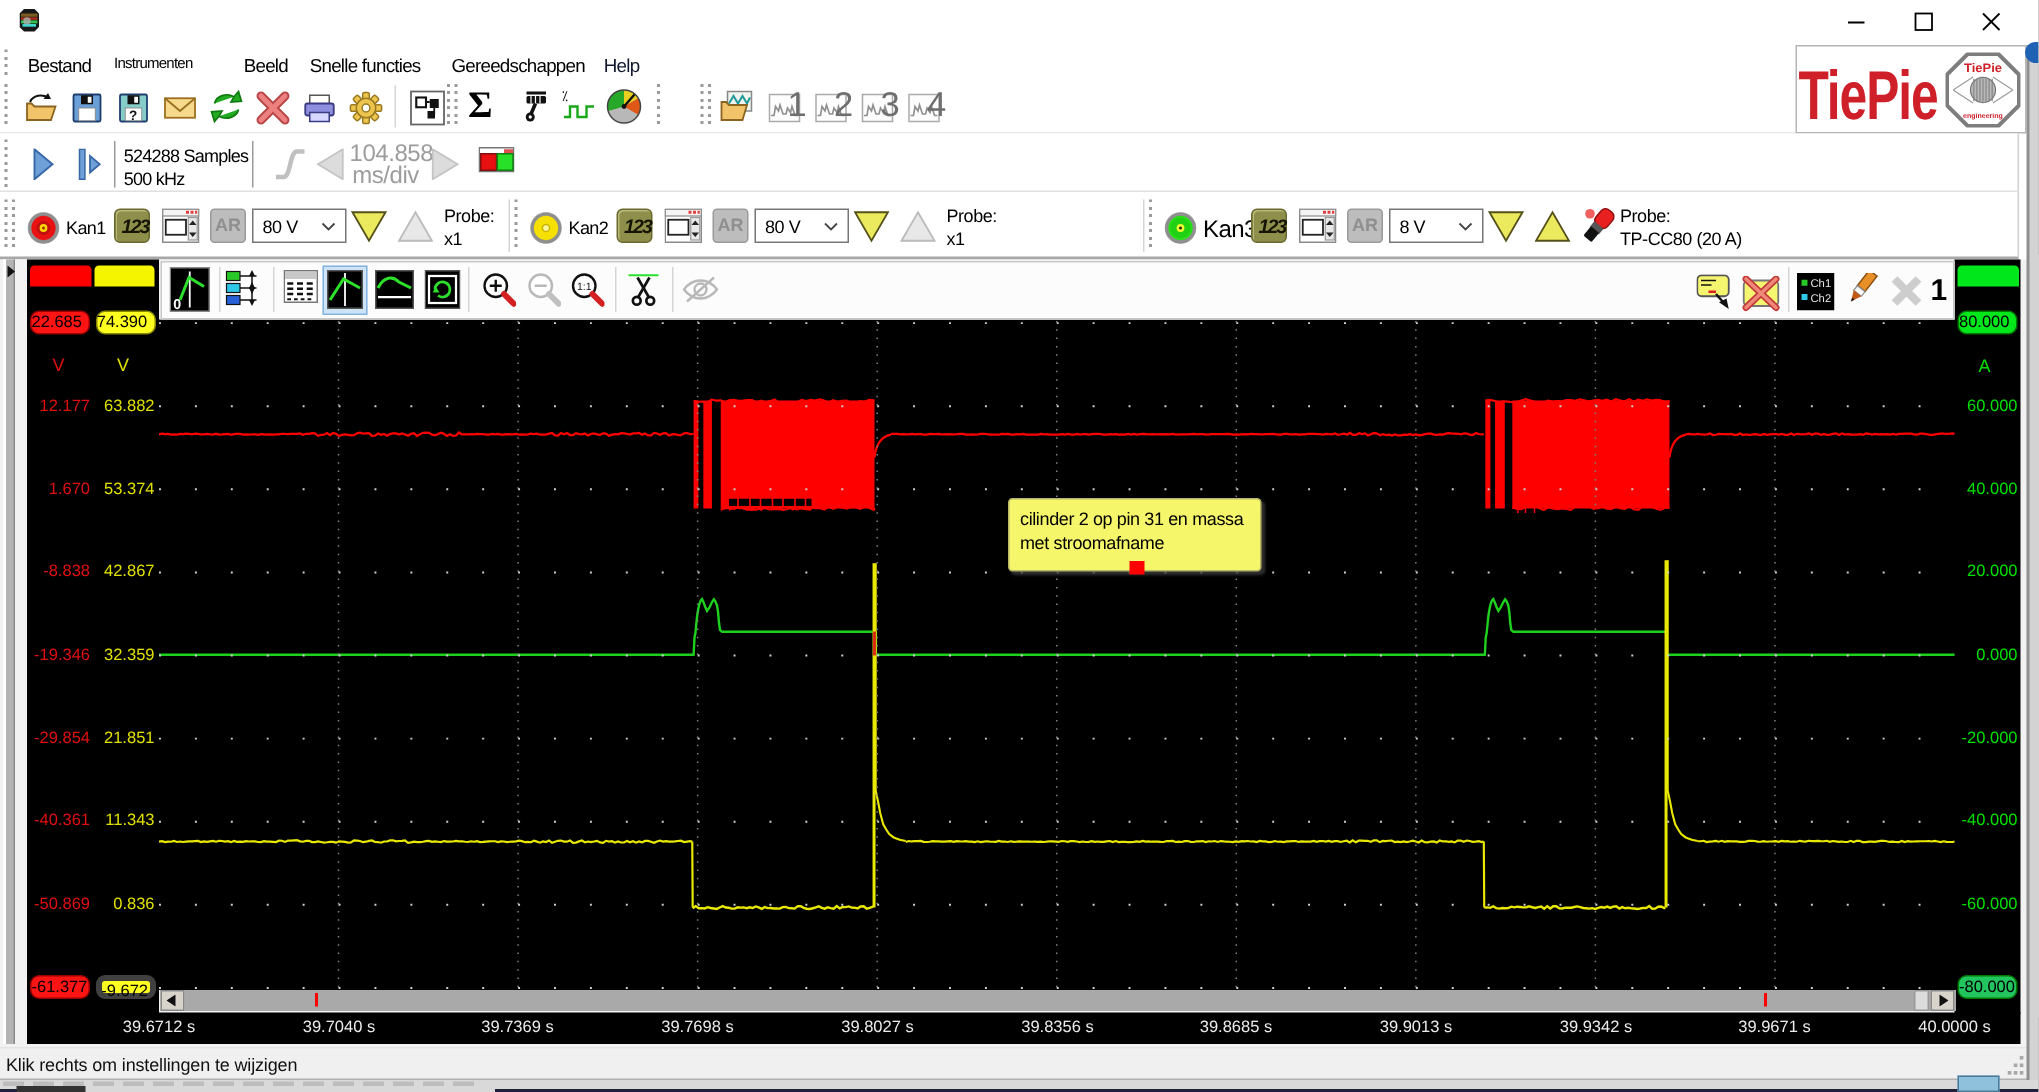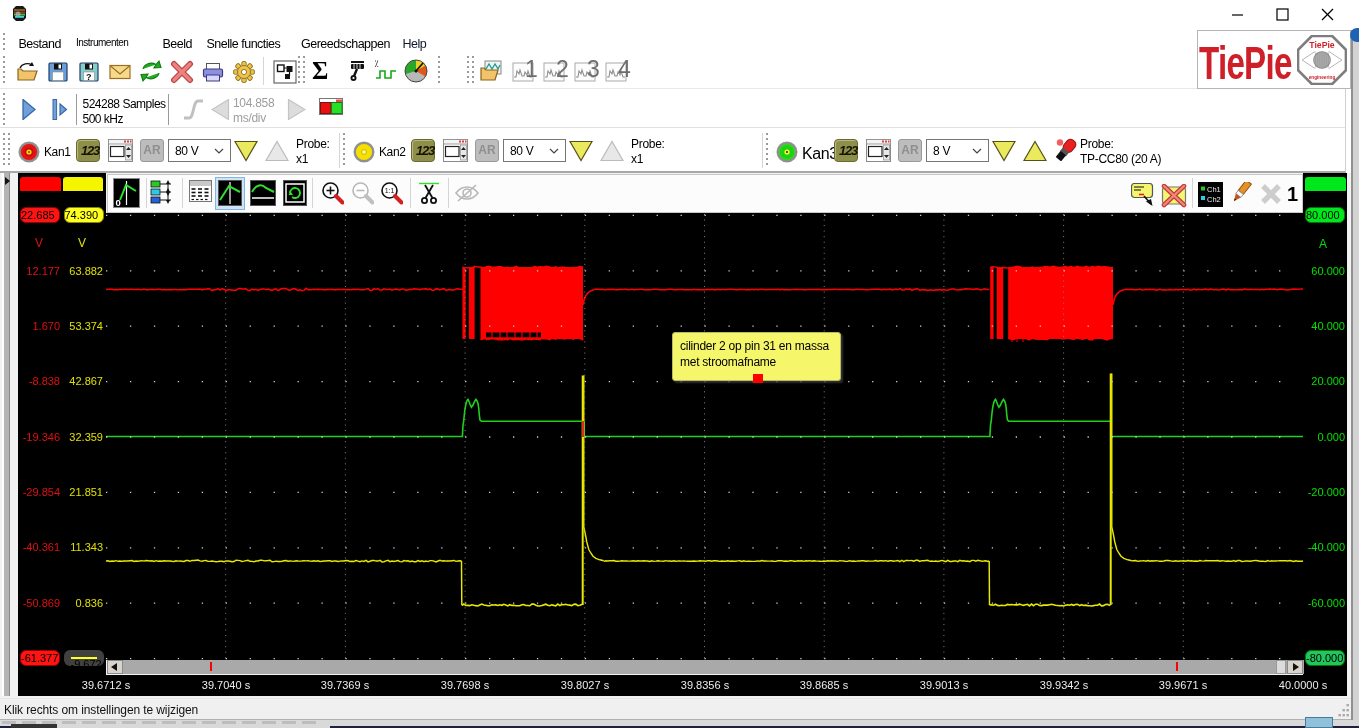--- a/index.html
+++ b/index.html
@@ -177,21 +177,21 @@
     </svg>
     <div class="a" style="left:76px;top:94px;width:1px;height:31px;background:#9a9a9a"></div>
     <div class="a" style="left:82.5px;top:97px;font-size:12px;letter-spacing:-0.5px;color:#000;line-height:14.5px">524288 Samples<br>500 kHz</div>
     <div class="a" style="left:168px;top:94px;width:1px;height:31px;background:#9a9a9a"></div>
     <svg class="a" style="left:182px;top:97px" width="24" height="24" viewBox="0 0 24 24">
       <path d="M2,21 h5 c5,0 4,-17 9,-17 h5" fill="none" stroke="#c0c0c0" stroke-width="3"></path>
     </svg>
     <svg class="a" style="left:211px;top:99px" width="19" height="21" viewBox="0 0 19 21">
       <polygon points="17.5,0.5 17.5,20.5 1,10.5" fill="#dcdcdc" stroke="#c4c4c4" stroke-width="1.2"></polygon>
     </svg>
-    <div class="a" style="left:233px;top:96px;width:48px;text-align:left;font-size:12px;letter-spacing:-0.3px;color:#9d9d9d;line-height:14.5px">104.858<br>ms/div</div>
+    <div class="a" style="left:233px;top:96px;width:48px;text-align:center;font-size:16px;letter-spacing:-0.3px;color:#9d9d9d;line-height:14.5px">104.858<br>ms/div</div>
     <svg class="a" style="left:287px;top:99px" width="19" height="21" viewBox="0 0 19 21">
       <polygon points="1.5,0.5 1.5,20.5 18,10.5" fill="#dcdcdc" stroke="#c4c4c4" stroke-width="1.2"></polygon>
     </svg>
     <svg class="a" style="left:319px;top:98px" width="24" height="17" viewBox="0 0 24 17">
       <rect x="0.5" y="0.5" width="23" height="16" fill="#fff" stroke="#777" stroke-width="1"></rect>
       <rect x="17" y="1.5" width="6" height="2.5" fill="#e05050"></rect>
       <rect x="1.5" y="4.5" width="10.5" height="11" fill="#e81010" stroke="#801010" stroke-width="1"></rect>
       <rect x="12.5" y="4.5" width="10.5" height="11" fill="#28e028" stroke="#108010" stroke-width="1"></rect>
     </svg>
     <div class="a" style="left:0;top:128px;width:1346px;height:45px;background:#fff;border-bottom:2px solid #a8a8a8;border-right:1px solid #d0d0d0"></div>
@@ -538,21 +538,21 @@
     <div class="num" style="left:18px;top:541.2px;width:42px;color:#e01010">-40.361</div>
     <div class="num" style="left:61px;top:541.2px;width:42px;color:#e0e000">11.343</div>
     <div class="num" style="left:1301px;top:541.2px;width:44px;color:#00e000">-40.000</div>
     <div class="num" style="left:18px;top:596.6px;width:42px;color:#e01010">-50.869</div>
     <div class="num" style="left:61px;top:596.6px;width:42px;color:#e0e000">0.836</div>
     <div class="num" style="left:1301px;top:596.6px;width:44px;color:#00e000">-60.000</div>
     <div class="badge" style="left:20px;top:207px;background:#ff1414;border:1px solid #900">22.685</div>
     <div class="badge" style="left:63.5px;top:207px;background:#ffff20;border:1px solid #888800">74.390</div>
     <div class="badge" style="left:1305px;top:207px;background:#00e81c;border:1px solid #007800">80.000</div>
     <div class="badge" style="left:20px;top:650px;background:#ff1414;border:1px solid #900">-61.377</div>
-    <div class="badge" style="left:63.5px;top:650px;background:#ffff20;border:7px solid #404040">-9.672</div>
+    <div class="badge" style="left:63.5px;top:650px;background:#ffff20;border:4px solid #404040">-9.672</div>
     <div class="badge" style="left:1305px;top:650px;background:#22c55e;border:1px solid #007800">-80.000</div>
     <div class="a" style="left:18px;top:236px;width:42px;text-align:center;font-size:12px;color:#e01010">V</div>
     <div class="a" style="left:61px;top:236px;width:42px;text-align:center;font-size:12px;color:#e0e000">V</div>
     <div class="a" style="left:1301px;top:237px;width:44px;text-align:center;font-size:12px;color:#00e000">A</div>
     <div class="a" style="left:672px;top:332px;width:169px;height:49px;background:#f6f66b;border:1px solid #b8b868;border-radius:3px;box-shadow:2px 2px 2px rgba(60,60,60,.8);font-size:12px;letter-spacing:-0.25px;color:#000;padding:5px 0 0 7px;line-height:16px;white-space:nowrap">cilinder 2 op pin 31 en massa<br>met stroomafname</div>
     <div class="a" style="left:752.5px;top:374px;width:10px;height:8.5px;background:#f00"></div>
     <div class="a" style="left:106.5px;top:660px;width:1197px;height:14px;background:#a9a9a9"></div>
     <div class="a" style="left:106.5px;top:660px;width:16px;height:14px;background:#d8d4cc;border:1px solid #8a8a8a"></div>
     <svg class="a" style="left:111px;top:663px" width="7" height="8" viewBox="0 0 7 8">
       <polygon points="6,0 6,8 0,4" fill="#111"></polygon>

